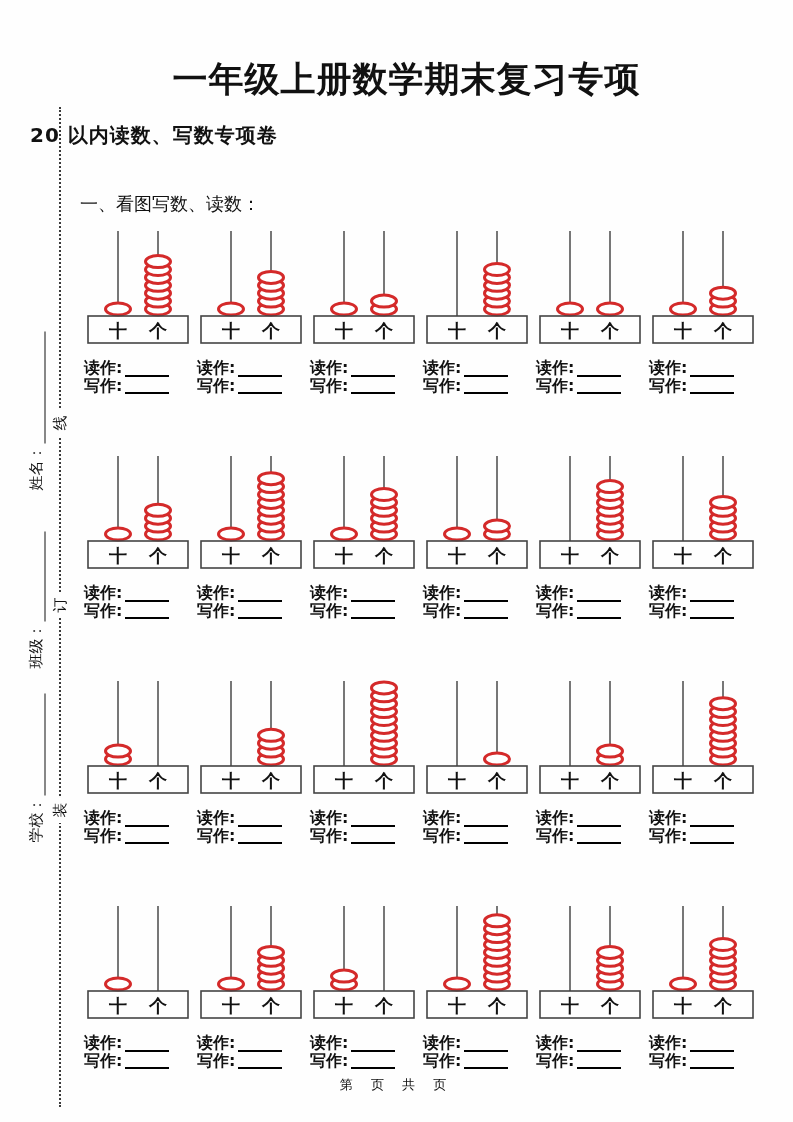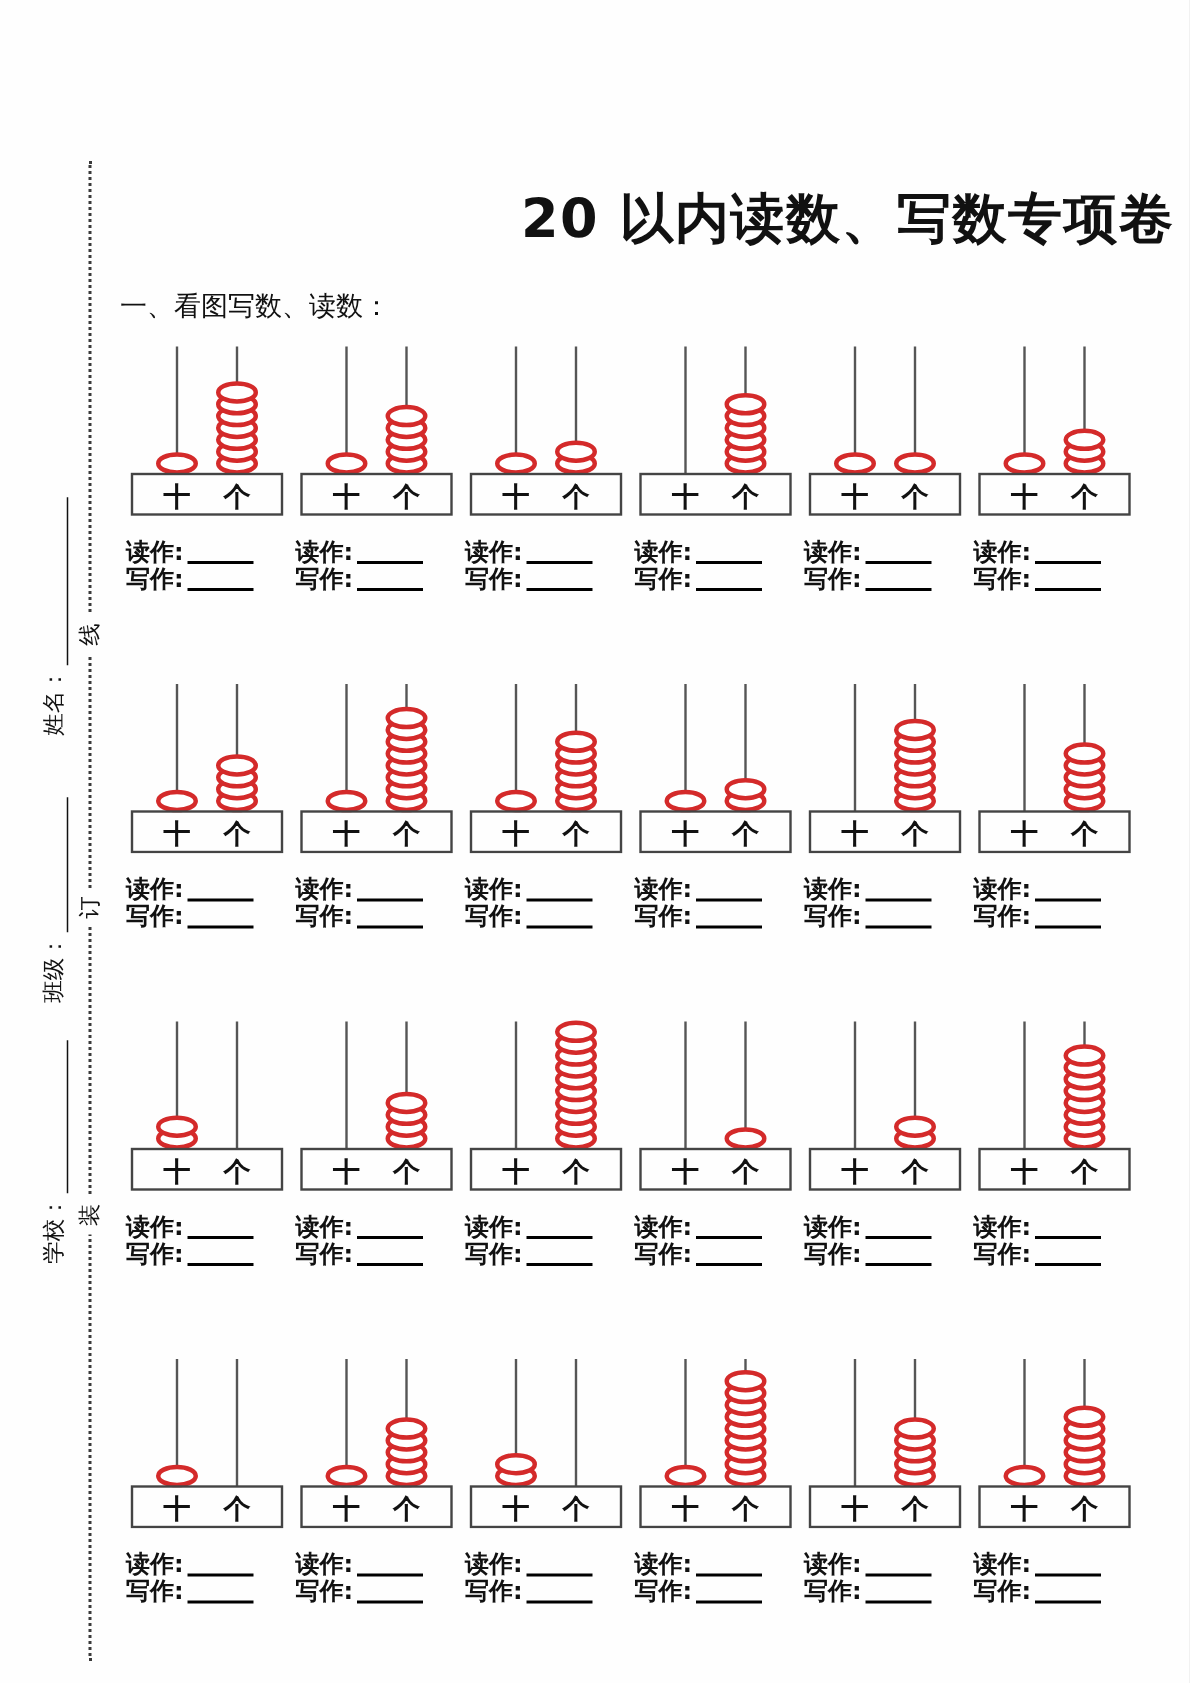--- a/index.html
+++ b/index.html
@@ -13,21 +13,21 @@
     overflow:hidden;
   }
 
   
   .title {
     position:absolute; top:56px; left:30px; right:10px;
     text-align:center; font-size:35px; font-weight:700; letter-spacing:1px;
   }
   .subtitle {
     position:absolute; top:122px; left:30px; right:10px;
-    text-align:right; font-size:36px; font-weight:700; letter-spacing:1px;
+    text-align:left; font-size:20px; font-weight:700; letter-spacing:1px;
   }
   .section-heading {
     position:absolute; top:192px; left:80px;
     font-size:18px; font-weight:400;
   }
 
   
   .dotted-line {
     position:absolute; left:59px; top:107px; height:1000px; width:0;
     border-left:2px dotted #3a3a3a;
@@ -44,21 +44,21 @@
   }
   .m-line { display:inline-block; height:13px; border-bottom:1.5px solid #111; margin-left:2px; }
 
   
   .grid {
     position:absolute; left:82px; top:228px; width:678px;
     display:grid; grid-template-columns:repeat(6,1fr); grid-auto-rows:225px;
   }
   .cell { width:112px; display:flex; flex-direction:column; align-items:flex-start; }
   .cell svg { align-self:center; display:block; }
-  .ans-line { display:flex; margin-left:2px; }
+  .ans-line { display:flex; align-items:flex-end; margin-left:2px; }
   .ans-line.first { margin-top:15px; }
   .ans-line.second { }
   .ans-label { font-size:16px; font-weight:700; line-height:1.1; }
   .blank {
     display:inline-block; width:44px; height:15px;
     border-bottom:2px solid #000; margin-left:3px;
   }
 
   
   .footer {
@@ -82,20 +82,21 @@
   </div>
   <div class="margin-field" style="top:600px">
     <span>班级：</span>
       <span class="m-line" style="width:90px"></span>
   </div>
   <div class="margin-field" style="top:768px">
     <span>学校：</span>
       <span class="m-line" style="width:102px"></span>
   </div>
 
+  <div class="title">一年级上册数学期末复习专项</div>
   <div class="subtitle">20 以内读数、写数专项卷</div>
   <div class="section-heading">一、看图写数、读数：</div>
 
   <div class="grid" id="grid">
       <div class="cell">
         <svg width="108" height="116" viewBox="0 0 108 116">
           <line x1="34" y1="3" x2="34" y2="88" stroke="#555555" stroke-width="1.6"></line>
           <line x1="74" y1="3" x2="74" y2="88" stroke="#555555" stroke-width="1.6"></line>
           <ellipse cx="34" cy="81" rx="12.5" ry="6" fill="#ffffff" stroke="#d42a2a" stroke-width="3"></ellipse>
           <ellipse cx="74" cy="81" rx="12.5" ry="6" fill="#ffffff" stroke="#d42a2a" stroke-width="3"></ellipse>
@@ -619,13 +620,14 @@
           <span class="ans-label">读作:</span>
           <span class="blank"></span>
         </div>
         <div class="ans-line second">
           <span class="ans-label">写作:</span>
           <span class="blank"></span>
         </div>
       </div>
     </div>
 
+  <div class="footer">第 页 共 页</div>
 </div>
 
 </body></html>

